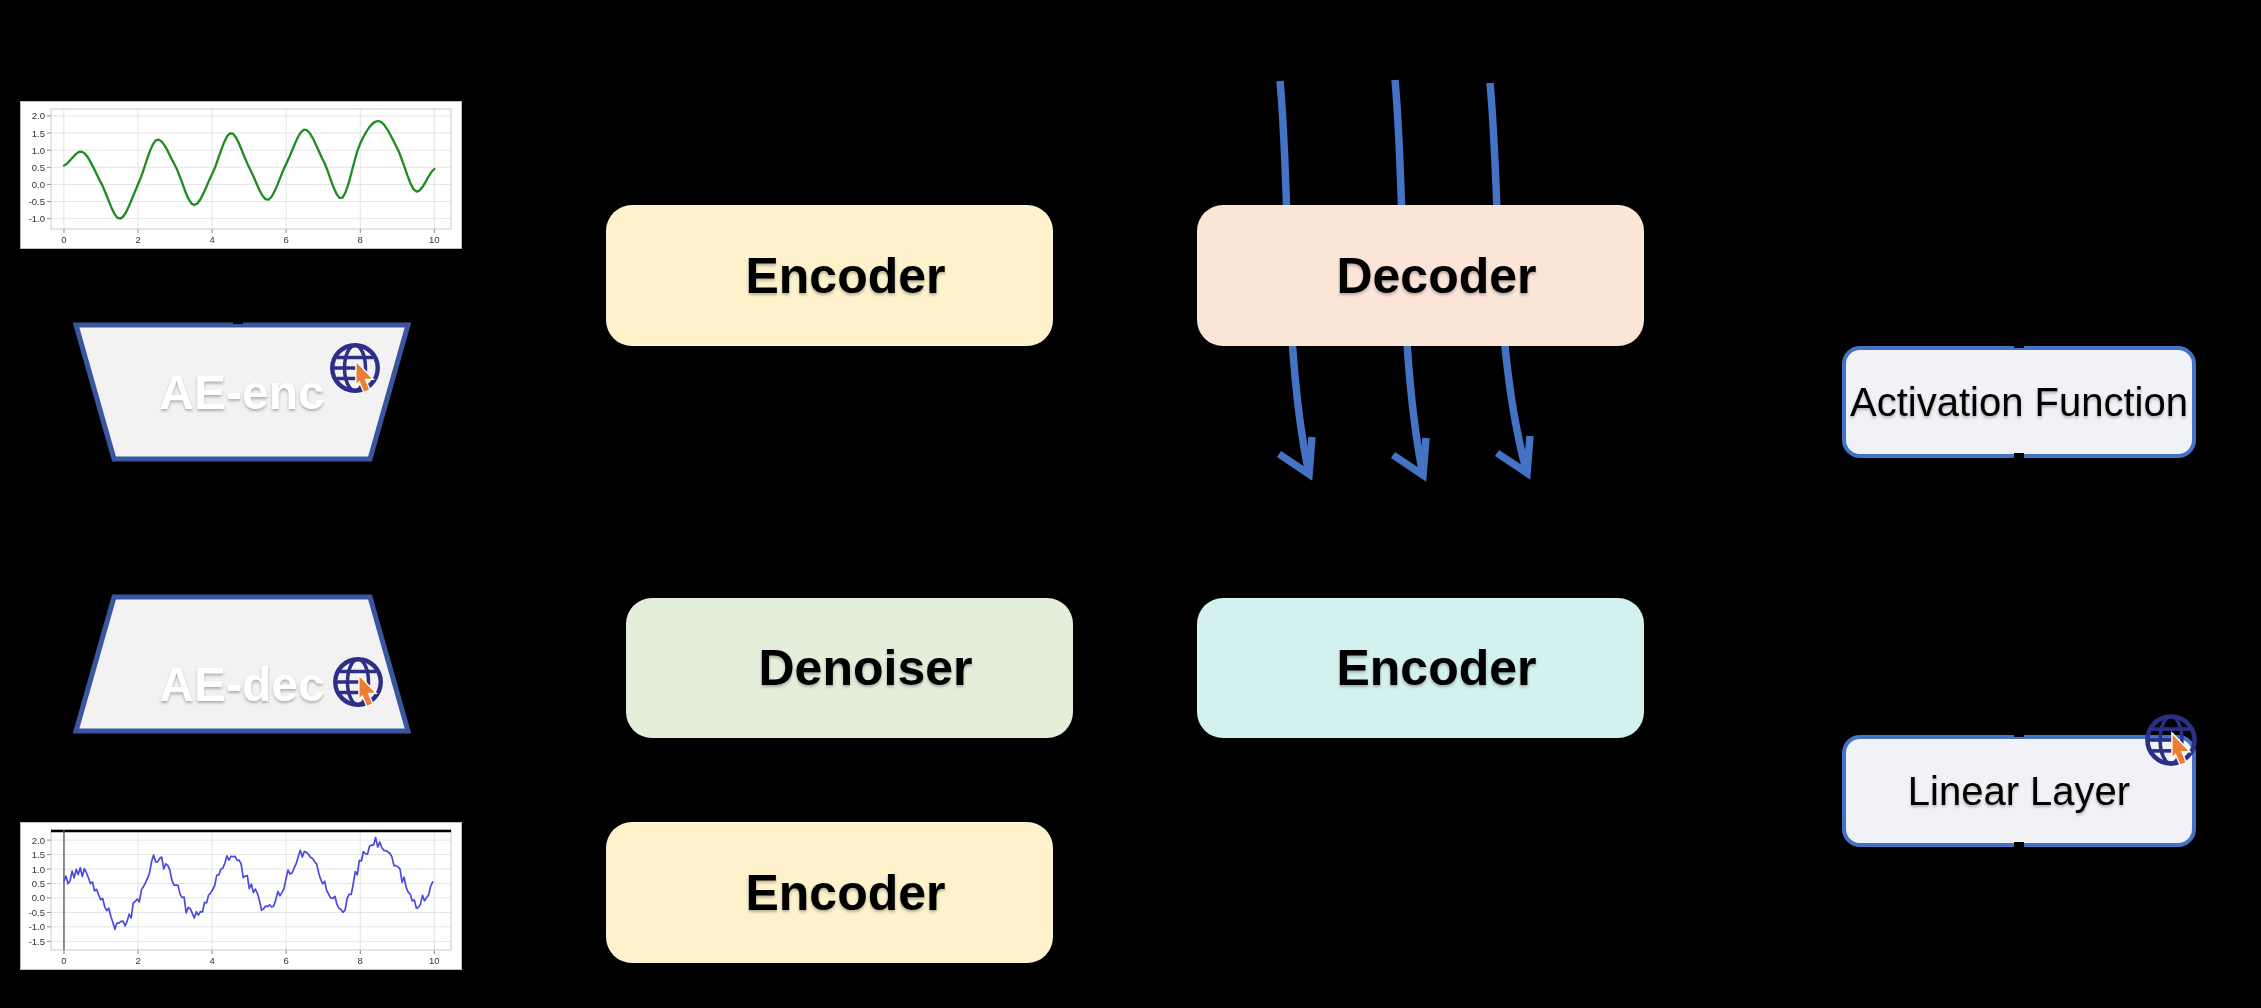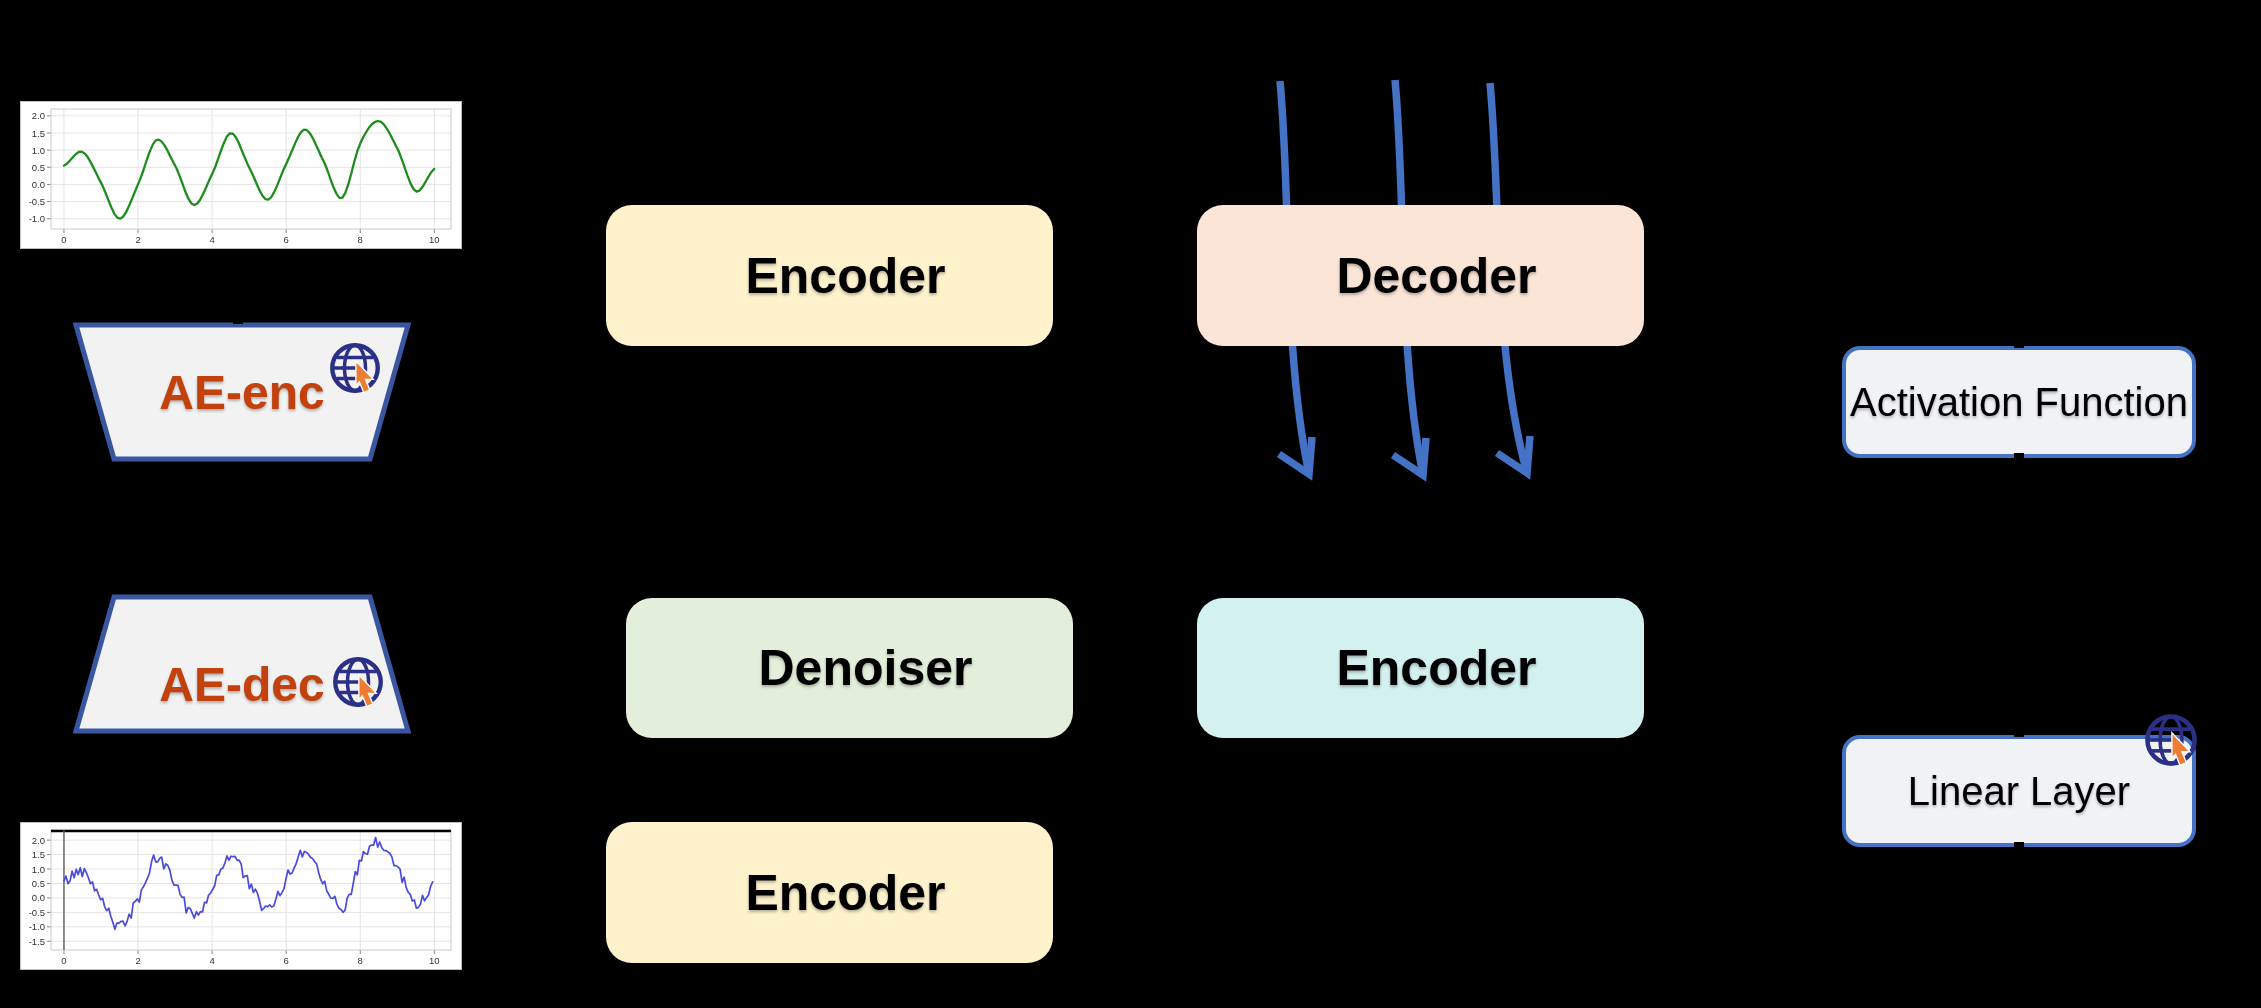--- a/index.html
+++ b/index.html
@@ -3,21 +3,21 @@
 <meta charset="utf-8">
 <style>
   html,body{margin:0;padding:0;background:#000;}
   #canvas{position:relative;width:2261px;height:1008px;background:#000;overflow:hidden;
           font-family:"Liberation Sans",sans-serif;}
   .block{position:absolute;display:flex;align-items:center;justify-content:center;
          border-radius:26px;font-weight:700;font-size:50px;color:#000;z-index:2;
          text-shadow:0 2px 3px rgba(0,0,0,.28);padding-left:32px;}
   .trap{position:absolute;z-index:2;}
   .trap .label{position:absolute;inset:0;display:flex;align-items:center;justify-content:center;
-         font-weight:700;font-size:48px;color:#c2410c;text-shadow:0 2px 3px rgba(0,0,0,.28);}
+         font-weight:700;font-size:48px;color:#ffffff;text-shadow:0 2px 3px rgba(0,0,0,.28);}
   .legend-box{position:absolute;left:1842px;width:354px;display:flex;align-items:center;justify-content:center;
          background:#F1F2F5;border:4px solid #4472C4;border-radius:18px;box-sizing:border-box;
          font-weight:400;font-size:40px;line-height:1.15;color:#000;text-align:center;z-index:2;
          text-shadow:0 2px 3px rgba(0,0,0,.28);}
   .chart{position:absolute;width:440px;height:146px;background:#fff;border:1px solid #bfbfbf;z-index:2;}
   .chart svg{display:block;}
   .globe{position:absolute;z-index:4;}
   .notch{position:absolute;width:10px;height:5px;background:#000;z-index:5;}
   #arrows-svg{position:absolute;left:0;top:0;z-index:1;}
 </style>

